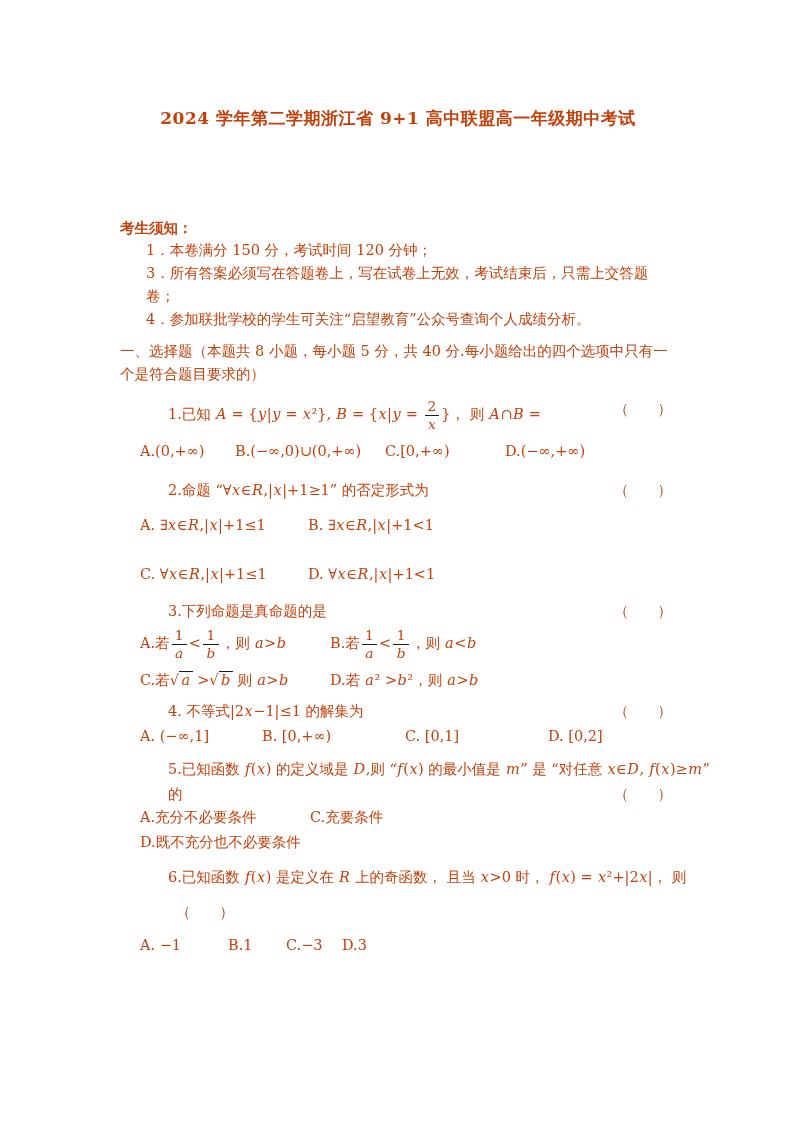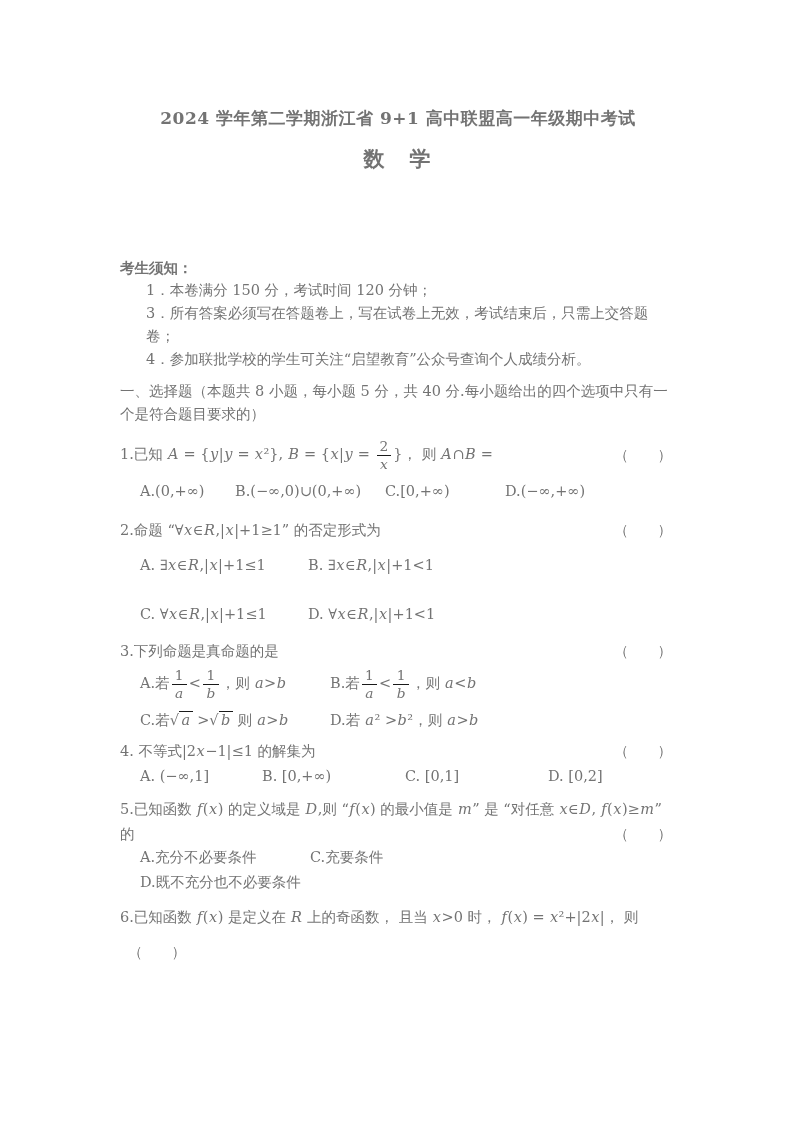--- a/index.html
+++ b/index.html
@@ -2,37 +2,37 @@
 <html><head>
 <meta charset="utf-8">
 <style>
   * { margin:0; padding:0; box-sizing:border-box; }
   html, body { background:#ffffff; }
   .page {
     position:relative;
     width:794px; height:970px;
     margin:0 auto;
     background:#ffffff;
-    color:#737373;
+    color:#c2410c;
     font-family:"DejaVu Serif","Liberation Serif",serif;
     font-size:14.5px;
     line-height:23px;
     padding:106px 118px 0 120px;
     overflow:hidden;
   }
   .title { text-align:center; font-size:17px; font-weight:bold; line-height:24px; letter-spacing:0.5px; }
   .subject { text-align:center; font-size:21px; font-weight:bold; margin-top:17px; letter-spacing:2px; }
   .notice { margin-top:86px; }
   .notice-header { font-weight:bold; }
   .notice-item { padding-left:26px; }
   .section-heading { margin-top:9px; }
   .section-heading .bold { font-weight:normal; }
 
   .question { }
-  .qline { display:flex; justify-content:space-between; align-items:center; }
+  .qline { display:flex; justify-content:space-between; align-items:flex-start;margin-left:48px; }
   .stem { flex:1 1 auto; }
   .nowrap { white-space:nowrap; }
   .bracket { flex:0 0 auto; margin-left:8px; margin-right:4px; white-space:nowrap; }
 
   .opts { display:grid; padding-left:20px; align-items:center; }
   .q1 { margin-top:12px; }
   .q1 .opts { margin-top:8px; grid-template-columns:95px 150px 120px auto; }
   .q2 { margin-top:16px; }
   .q2 .opts { margin-top:12px; grid-template-columns:168px auto; row-gap:26px; }
   .q3 { margin-top:14px; }
@@ -57,21 +57,20 @@
   .frac .den { border-top:1px solid #1a1a1a; }
   .sqrt { white-space:nowrap; }
   .sqrt .rad { border-top:1px solid #1a1a1a; padding:0 2px; }
 </style>
 </head>
 <body>
 
 <div class="page">
 
   <div class="title">2024 学年第二学期浙江省 9+1 高中联盟高一年级期中考试</div>
-  <div class="subject">数　学</div>
 
   <div class="notice">
     <div class="notice-header">考生须知：</div>
     <div class="notice-item">1．本卷满分 150 分，考试时间 120 分钟；</div>
     <div class="notice-item">3．所有答案必须写在答题卷上，写在试卷上无效，考试结束后，只需上交答题卷；</div>
     <div class="notice-item">4．参加联批学校的学生可关注“启望教育”公众号查询个人成绩分析。</div>
   </div>
 
   <div class="section-heading"><span class="bold">一、选择题</span><span>（本题共 8 小题，每小题 5 分，共 40 分.每小题给出的四个选项中只有一个是符合题目要求的）</span></div>
 

